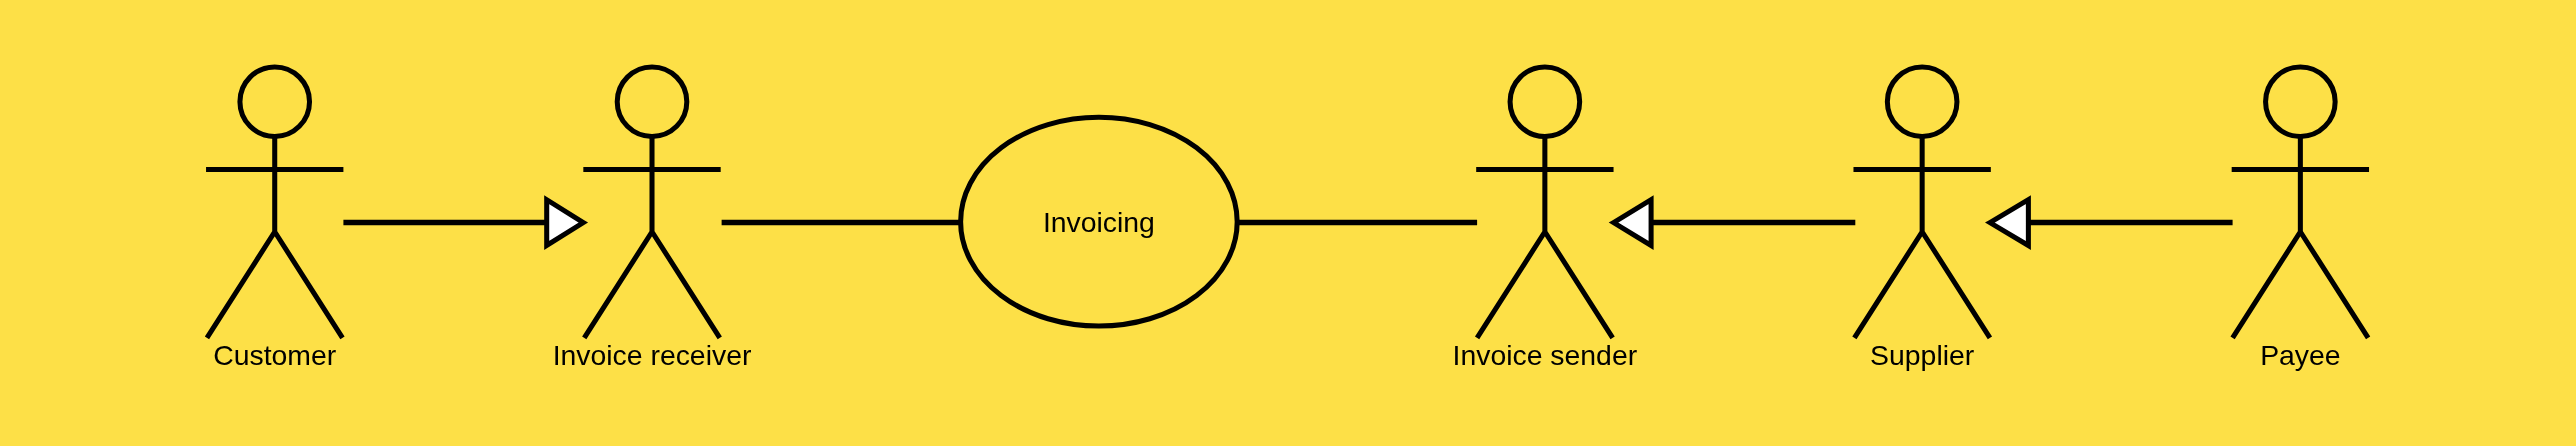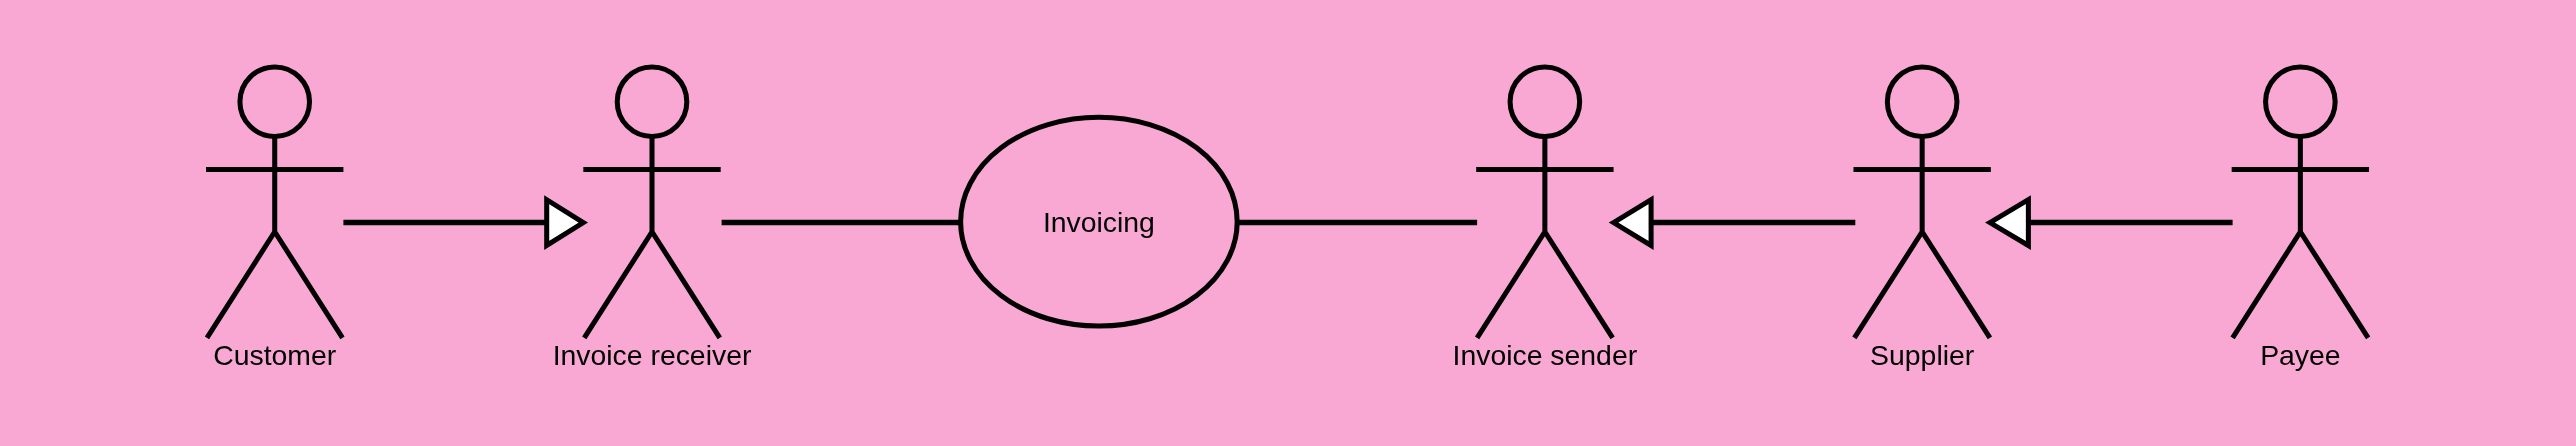--- a/index.html
+++ b/index.html
@@ -4,21 +4,21 @@
 <style>
   html, body {
     margin: 0;
     padding: 0;
     background: #ffffff;
   }
   .canvas-wrap {
     position: relative;
     width: 2576px;
     height: 447px;
-    background: #f9a8d4;
+    background: #fde047;
     overflow: hidden;
     text-align: center;
   }
   svg {
     display: block;
   }
   .shape {
     stroke: #000000;
     stroke-width: 5.5;
     fill: none;

